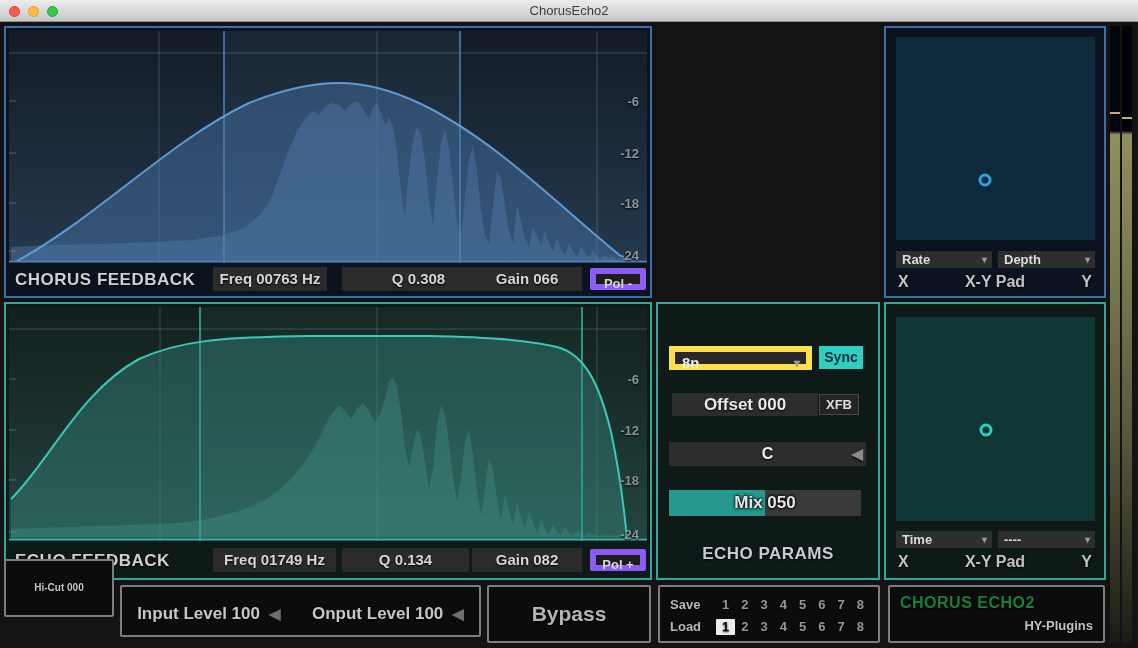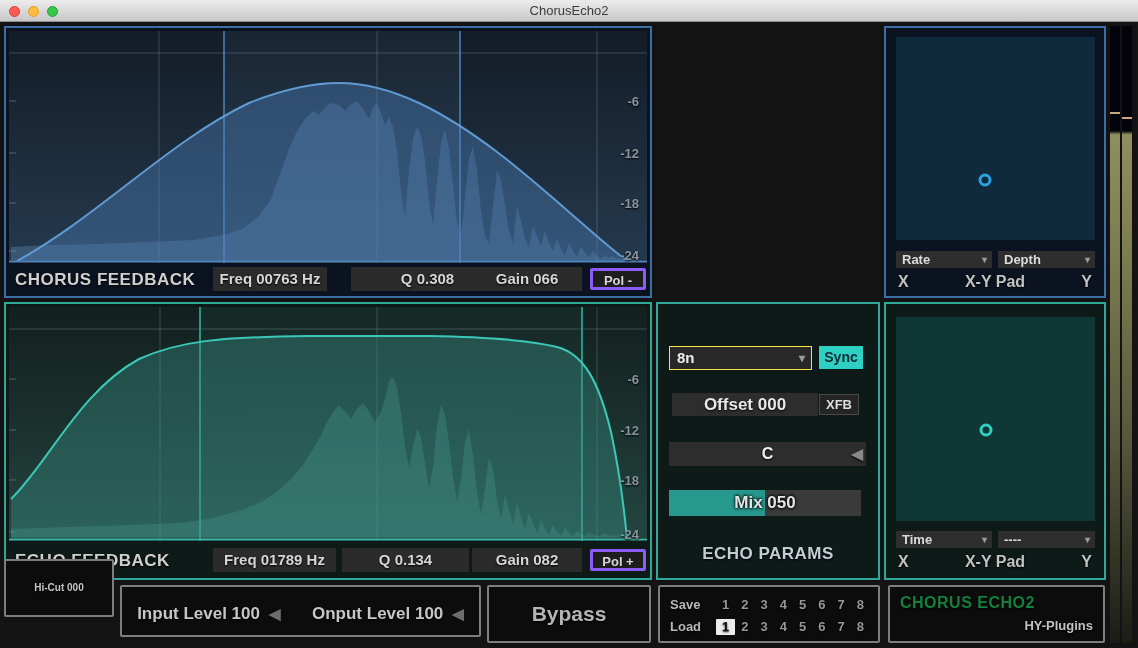--- a/index.html
+++ b/index.html
@@ -29,35 +29,35 @@
   .display svg { position:absolute; left:0; top:0; }
   .dbl { position:absolute; right:8px; transform:translateY(-50%);
     font-weight:bold; font-size:13px; color:#8a949e; text-shadow:0 1px 2px #000; }
 
   .strip { position:absolute; }
   .strip-label { position:absolute; left:6px; top:0; height:27px; line-height:27px;
     font-weight:bold; font-size:17px; color:#cfcfcf; text-shadow:0 1px 2px #000; letter-spacing:0.5px; }
   .vbox { position:absolute; top:1px; height:24px; line-height:24px; background:#2b2b2b;
     text-align:center; font-weight:bold; font-size:15px; color:#d6d6d6; text-shadow:0 1px 2px #000; }
   .pol { position:absolute; top:2px; height:22px; line-height:20px; background:#1d1d1d;
-    border:3px solid #8b5cf6; border-radius:2px; text-align:center;
+    border:6px solid #8b5cf6; border-radius:2px; text-align:center;
     font-weight:bold; font-size:13px; color:#d6d6d6; }
 
   
   .slider { position:absolute; background:#3a3a3a; overflow:hidden; }
   .fill { position:absolute; left:0; top:0; bottom:0; width:0; }
   .fill.blue { background:#2d76ad; }
   .fill.teal { background:#27988e; }
   .slabel { position:relative; display:block; text-align:center; line-height:26px;
     font-weight:bold; font-size:17px; color:#e4e4e4; text-shadow:0 1px 3px #000, 0 -1px 3px #000; }
   .params-title { position:absolute; left:0; width:100%; text-align:center;
     font-weight:bold; font-size:17px; color:#c4ccd4; text-shadow:0 1px 2px #000; letter-spacing:0.5px; }
 
   
-  .dd { position:absolute; background:#282828; border:1px solid #fde047; color:#ececec;
+  .dd { position:absolute; background:#282828; border:6px solid #fde047; color:#ececec;
     font-weight:bold; font-size:15px; line-height:21px; padding-left:7px; }
   .dd .chev { position:absolute; right:6px; top:0; color:#9a9a9a; font-size:12px; }
   .sync { position:absolute; background:#2fd0c4; color:#0e2a33; font-weight:bold; font-size:14px;
     text-align:center; line-height:23px; }
   .vbox2 { position:absolute; background:#2d2d2d; text-align:center; font-weight:bold;
     font-size:17px; color:#e8e8e8; line-height:23px; text-shadow:0 1px 2px #000; }
   .xfb { position:absolute; background:#242424; border:1px solid #4a4a4a; text-align:center;
     font-weight:bold; font-size:13px; color:#dedede; line-height:19px; }
   .note-sel { position:absolute; background:#2d2d2d; text-align:center; font-weight:bold;
     font-size:16px; color:#f0f0f0; line-height:24px; text-shadow:0 1px 2px #000; }
@@ -131,21 +131,21 @@
         <line x1="0" y1="230.5" x2="638" y2="230.5" stroke="#4f84bd" stroke-width="1.5"></line>
       </svg>
       <span class="dbl" style="top:70px">-6</span>
       <span class="dbl" style="top:122px">-12</span>
       <span class="dbl" style="top:172px">-18</span>
       <span class="dbl" style="top:224px">-24</span>
     </div>
     <div class="strip" style="left:3px;right:3px;bottom:3px;height:27px;">
       <span class="strip-label">CHORUS FEEDBACK</span>
       <span class="vbox" style="left:204px;width:114px;">Freq 00763 Hz</span>
-      <span class="vbox" style="left:342px;width:153px;">Q 0.308</span>
+      <span class="vbox" style="left:333px;width:153px;">Q 0.308</span>
       <span class="vbox" style="left:463px;width:110px;">Gain 066</span>
       <button class="pol" style="left:581px;width:56px;">Pol -</button>
     </div>
   </section>
 
   <section class="panel teal" style="left:4px;top:302px;width:648px;height:278px;">
     <div class="display echo-display" style="left:3px;top:3px;width:638px;height:234px;">
       <svg width="638" height="234" viewBox="0 0 638 234">
         <rect x="191" y="0" width="382" height="234" fill="rgba(90,190,175,0.06)"></rect>
         <line x1="151" y1="0" x2="151" y2="234" stroke="rgba(150,185,180,0.28)" stroke-width="1"></line>
@@ -165,21 +165,21 @@
         <path fill="none" stroke="#3cc8b8" stroke-width="2" d="M2,192 C 40,155 70,85 130,52 C 170,34 210,30 300,29 L420,29 C 480,30 520,33 548,40 C 575,47 590,75 602,125 C 610,162 615,200 618,232"></path>
         <line x1="0" y1="232.5" x2="638" y2="232.5" stroke="#35b8a8" stroke-width="1.5"></line>
       </svg>
       <span class="dbl" style="top:72px">-6</span>
       <span class="dbl" style="top:123px">-12</span>
       <span class="dbl" style="top:173px">-18</span>
       <span class="dbl" style="top:227px">-24</span>
     </div>
     <div class="strip" style="left:3px;right:3px;bottom:4px;height:27px;">
       <span class="strip-label">ECHO FEEDBACK</span>
-      <span class="vbox" style="left:204px;width:123px;">Freq 01789 Hz</span>
+      <span class="vbox" style="left:204px;width:123px;">Freq 01749 Hz</span>
       <span class="vbox" style="left:333px;width:127px;">Q 0.134</span>
       <span class="vbox" style="left:463px;width:110px;">Gain 082</span>
       <button class="pol" style="left:581px;width:56px;">Pol +</button>
     </div>
   </section>
 
 
   <section class="panel teal" style="left:656px;top:302px;width:224px;height:278px;">
     <div class="dd" style="left:11px;top:42px;width:143px;height:24px;">
       <span>8n</span>

